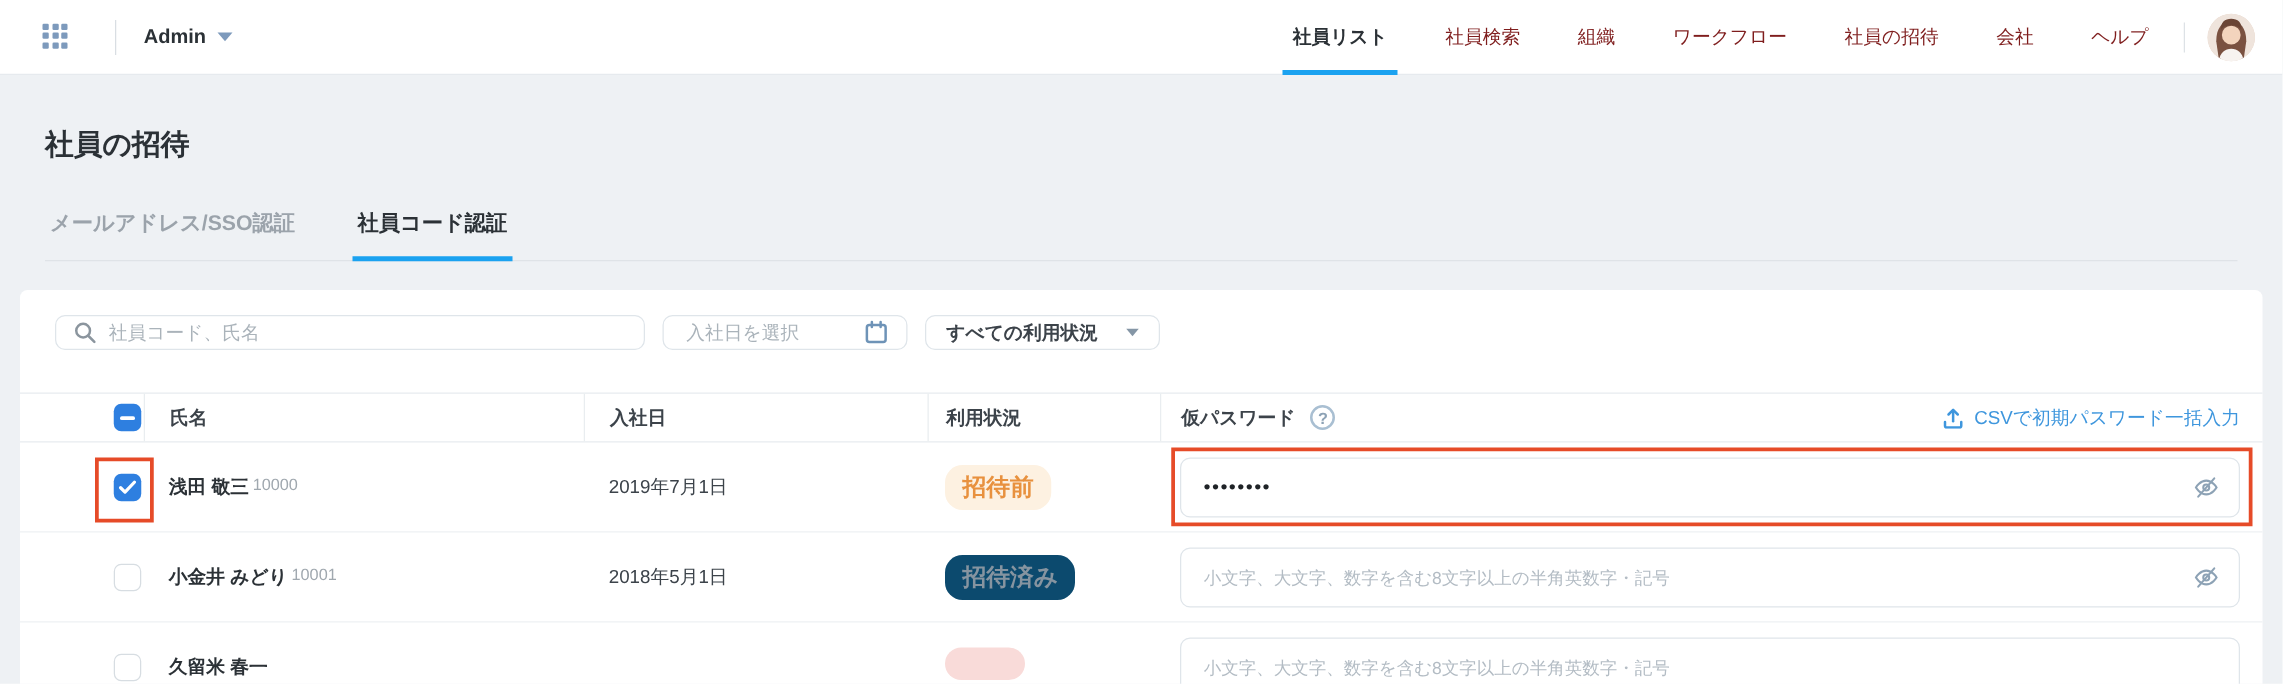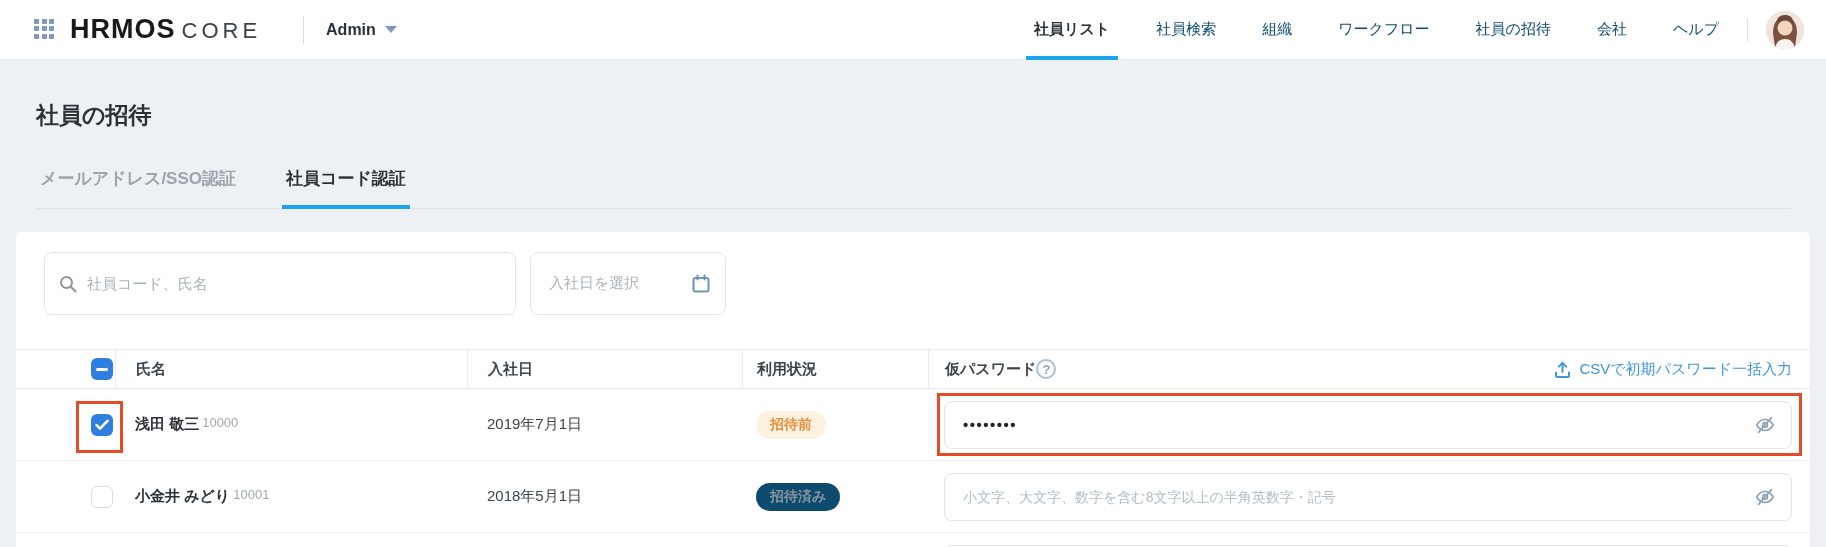--- a/index.html
+++ b/index.html
@@ -18,73 +18,73 @@
   .grid-icon span { background:#7d9abc; border-radius:1px; }
   .logo { display:flex; align-items:baseline; margin-right:20px; }
   .logo-brand { font-size:27px; font-weight:800; letter-spacing:1px; color:#17191c; }
   .logo-suffix { font-size:22px; font-weight:400; letter-spacing:4px; color:#3c4147; margin-left:6px; }
   .v-sep { width:1px; height:28px; background:#d9dee3; margin:0 22px; }
   .account { display:flex; align-items:center; gap:9px; cursor:pointer; }
   .account-label { font-size:16px; font-weight:700; color:#2b3136; }
   .caret { width:0; height:0; border-left:6px solid transparent; border-right:6px solid transparent; border-top:7px solid #7d9abc; }
   .spacer { flex:1; }
   .nav { display:flex; align-items:stretch; height:60px; gap:46px; margin-right:10px; }
-  .nav-item { display:flex; align-items:center; font-size:15px; color:#0c4a6e; cursor:pointer; position:relative; }
+  .nav-item { display:flex; align-items:center; font-size:15px; color:#7f1d1d; cursor:pointer; position:relative; }
   .nav-item.active { color:#2b3136; font-weight:700; }
   .nav-item.active::after { content:""; position:absolute; left:-8px; right:-8px; bottom:0; height:4px; background:#1ba2f0; }
   .nav-sep { width:1px; height:24px; background:#dde2e6; margin:0 18px; align-self:center; }
   .avatar { width:38px; height:38px; border-radius:50%; overflow:hidden; flex:0 0 auto; cursor:pointer; background:#e8d7cb; }
 
   
   .page-head { padding:40px 36px 0 36px; }
   .page-title { font-size:23px; font-weight:700; color:#2b3136; }
   .tabbar { display:flex; gap:42px; margin-top:30px; border-bottom:1px solid #dfe3e7; padding:0 0 0 0; }
   .tab { font-size:17px; font-weight:700; color:#9ba3ab; padding:6px 4px 18px 4px; position:relative; cursor:pointer; }
   .tab.active { color:#2b3136; }
   .tab.active::after { content:""; position:absolute; left:0; right:0; bottom:-1px; height:4px; background:#1ba2f0; }
 
   
   .card { margin:23px 16px 0 16px; background:#fff; border-radius:6px 6px 0 0; height:400px; }
   .filters { display:flex; gap:14px; padding:20px 28px 34px 28px; }
-  .field { height:63px; background:#fff; border:1px solid #dfe5ea; border-radius:8px; display:flex; align-items:center; font-size:15px; }
+  .field { height:28px; background:#fff; border:1px solid #dfe5ea; border-radius:8px; display:flex; align-items:center; font-size:15px; }
   .search-field { width:472px; padding:0 14px; gap:10px; }
   .search-field input { border:none; outline:none; flex:1; font-size:15px; color:#32383e; font-family:inherit; }
   .search-field input::placeholder { color:#aab3ba; }
   .date-field { width:196px; padding:0 14px 0 18px; justify-content:space-between; color:#aab3ba; cursor:pointer; }
   .status-field { width:188px; padding:0 16px; justify-content:space-between; color:#3c434a; font-weight:700; cursor:pointer; }
   .status-field .caret { border-top-width:6px; border-left-width:5px; border-right-width:5px; border-top-color:#8596a6; }
   .icon-svg { display:block; }
 
   
   .tbl-header, .tbl-row { display:grid; grid-template-columns:52px 352px 275px 186px 1fr; align-items:center;padding-left:47px; }
   .tbl-header { height:40px; border-top:1px solid #e8ecef; border-bottom:1px solid #e8ecef; font-size:15px; font-weight:700; color:#3c434a; }
   .tbl-header .hcell { height:100%; display:flex; align-items:center; }
   .hcell.sep { border-left:1px solid #e9edf0; }
   .hcell.c-name { padding-left:20px; }
   .hcell.c-date { padding-left:20px; }
   .hcell.c-status { padding-left:14px; }
   .hcell.c-pass { padding-left:16px; justify-content:space-between; padding-right:18px; }
-  .pass-head-left { display:flex; align-items:center; }
+  .pass-head-left { display:flex; align-items:center; gap:12px; }
   .help-icon { width:20px; height:20px; border:2px solid #a9bfd2; border-radius:50%; color:#8da2b5; font-size:13px; font-weight:700; display:flex; align-items:center; justify-content:center; cursor:pointer; }
   .csv-link { display:flex; align-items:center; gap:8px; color:#3e96dd; font-size:15px; font-weight:400; cursor:pointer;text-align:center; }
 
   .tbl-row { height:72px; border-bottom:1px solid #eef1f3; }
   .cell-check { display:flex; align-items:center; }
   .cb { width:22px; height:22px; border-radius:6px; margin-left:28px; position:relative; flex:0 0 auto; cursor:pointer; }
   .cb.empty { background:#fff; border:1.5px solid #d7dde2; }
   .cb.checked, .cb.indet { background:#2e7fe0; }
   .cb.indet::after { content:""; position:absolute; left:5px; right:5px; top:9.5px; height:3px; border-radius:2px; background:#fff; }
   .cb svg { position:absolute; left:4px; top:5px; }
   .hdr-check .cb { margin-left:28px; }
   .cell-name { padding-left:20px; display:flex; flex-direction:row; gap:3px; }
   .p-name { font-size:15px; font-weight:700; color:#2b3136; }
   .p-code { font-size:13px; color:#a0a8af; }
   .cell-date { padding-left:20px; font-size:15px; color:#3c434a; }
   .cell-status { padding-left:14px; }
-  .badge { display:inline-block; font-size:14px; font-weight:700; padding:5px 14px; border-radius:14px; }
+  .badge { display:inline-block; font-size:19px; font-weight:700; padding:5px 14px; border-radius:14px; }
   .badge-pending { background:#fdf1e1; color:#e8913e; }
   .badge-invited { background:#0c4a6e; color:#8694a0; }
   .badge-partial { background:#f9dbd9; width:64px; height:26px; padding:0; }
   .cell-pass { padding:0 18px 0 16px; }
   .pass-wrap { position:relative; }
   .pass-input { width:100%; height:48px; border:1px solid #dfe5ea; border-radius:8px; padding:0 46px 0 18px; font-size:14px; color:#1f2327; outline:none; font-family:inherit; background:#fff; }
   .pass-input.dots { font-weight:700; letter-spacing:1.5px; font-size:15px; }
   .pass-input::placeholder { color:#b3bcc4; letter-spacing:0; font-weight:400; font-size:14px; }
   .eye-btn { position:absolute; right:16px; top:50%; transform:translateY(-50%); color:#8da2b5; cursor:pointer; line-height:0; }
 
@@ -101,24 +101,20 @@
   <div class="grid-icon">
     <span></span>
       <span></span>
       <span></span>
       <span></span>
       <span></span>
       <span></span>
       <span></span>
       <span></span>
       <span></span>
-  </div>
-  <div class="logo">
-    <span class="logo-brand">HRMOS</span>
-    <span class="logo-suffix">CORE</span>
   </div>
   <div class="v-sep"></div>
   <div class="account">
     <span class="account-label">Admin</span>
     <span class="caret"></span>
   </div>
   <div class="spacer"></div>
   <nav class="nav">
     <span class="nav-item active">社員リスト</span>
     <span class="nav-item">社員検索</span>
@@ -159,20 +155,24 @@
       <input type="text" placeholder="社員コード、氏名" style="">
     </label>
     <div class="field date-field">
       <span>入社日を選択</span>
       <svg class="icon-svg" width="20" height="20" viewBox="0 0 20 20" fill="none" stroke="#6e93b7" stroke-width="2" stroke-linecap="round">
         <rect x="2.5" y="4" width="15" height="13.5" rx="2"></rect>
         <line x1="6.5" y1="1.5" x2="6.5" y2="5.5"></line>
           <line x1="13.5" y1="1.5" x2="13.5" y2="5.5"></line>
       </svg>
     </div>
+    <div class="field status-field">
+      <span>すべての利用状況</span>
+      <span class="caret"></span>
+    </div>
   </div>
 
   <div class="tbl-header">
     <div class="hcell hdr-check cell-check">
       <span class="cb indet"></span>
     </div>
     <div class="hcell sep c-name">氏名</div>
     <div class="hcell sep c-date">入社日</div>
     <div class="hcell sep c-status">利用状況</div>
     <div class="hcell sep c-pass">

